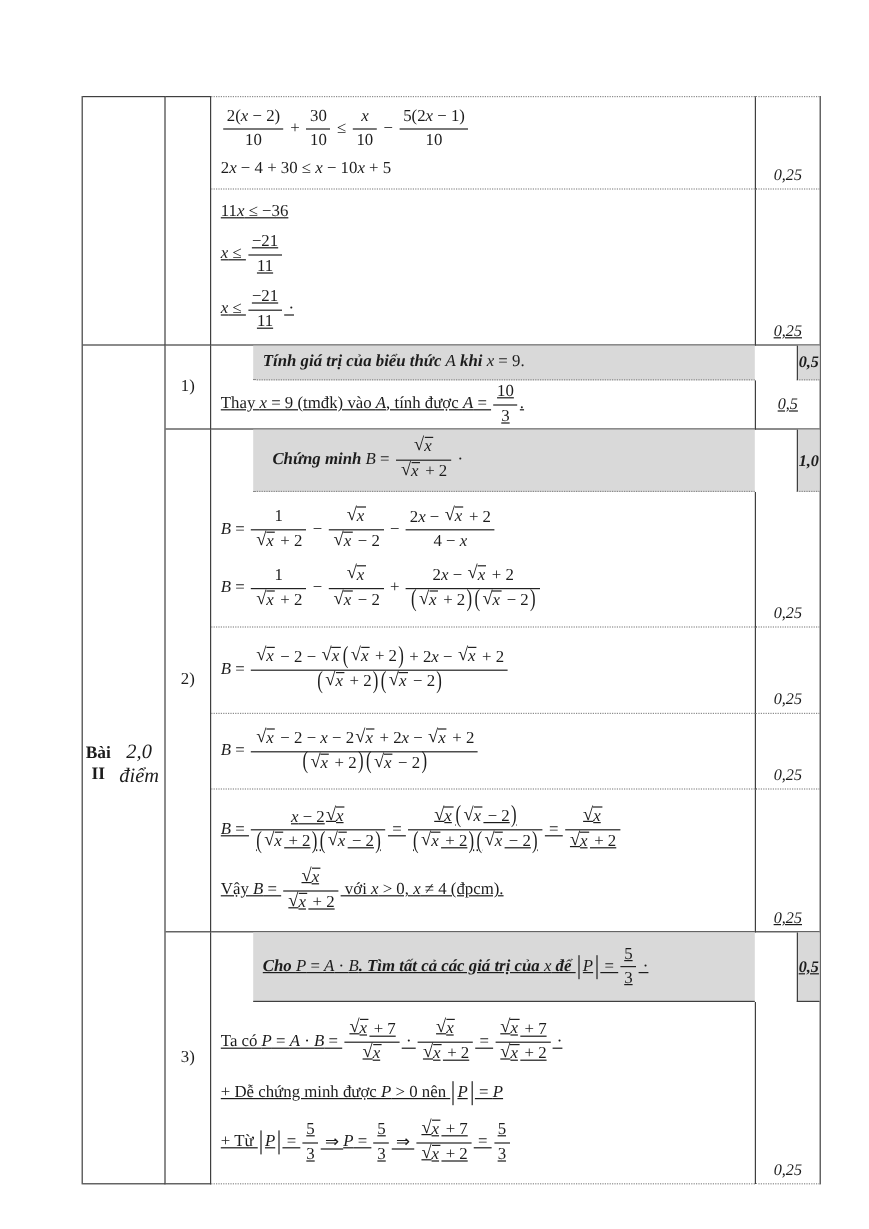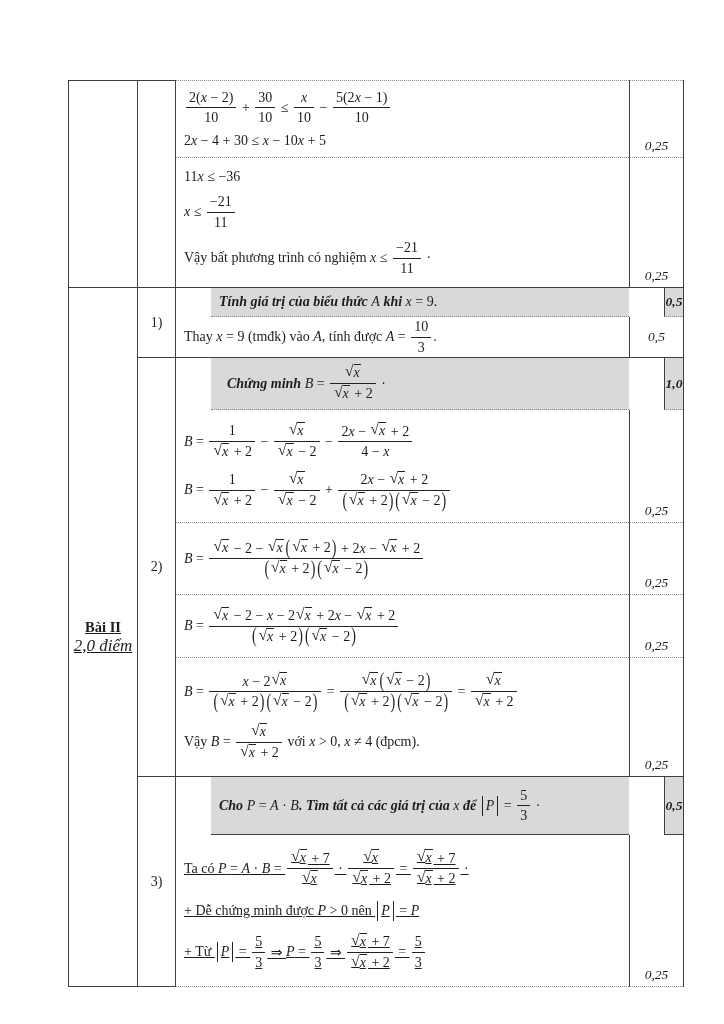--- a/index.html
+++ b/index.html
@@ -17,22 +17,22 @@
   #grid{
     position:absolute;left:68px;top:80px;
     display:grid;
     border-left:1px solid var(--grid);
     border-right:1px solid var(--grid);
     background:#fff;
   }
   .cell{position:relative;box-sizing:border-box;min-width:0;}
   .lbl{
     border-right:1px solid var(--grid);
-    display:flex;flex-direction:column;justify-content:center;align-items:center;
-    font-size:14.5px;text-align:center;text-decoration:underline;
+    display:flex;flex-direction:row;justify-content:center;align-items:center;
+    font-size:14.5px;text-align:center;
   }
   .lbl .t{font-weight:bold;}
   .lbl .s{font-style:italic;font-size:17px;}
   .num{
     border-right:1px solid var(--grid);
     display:flex;justify-content:center;align-items:center;
     font-size:14px;
   }
   .content{
     display:flex;flex-direction:column;justify-content:space-evenly;
@@ -43,21 +43,21 @@
     display:flex;justify-content:center;
     font-style:italic;font-size:13.5px;
     padding:0 0;
   }
   .pts.bottom{align-items:flex-end;padding-bottom:3px;}
   .pts.center{align-items:center;}
   .pts.bold{font-weight:bold;}
   .row-hdr{background:var(--hdrbg);margin-left:35px;}
   .content.row-hdr .mr{font-weight:bold;font-style:italic;}
   .div-dotted{border-bottom:1px dotted var(--dot);}
-  .div-solid{border-bottom:1px solid var(--grid);}
+  .div-solid{border-bottom:1px solid var(--grid);text-decoration:underline;}
   .top-dotted{border-top:1px dotted var(--dot);}
   .top-solid{border-top:1px solid var(--grid);}
   .bottom-solid{border-bottom:1px solid var(--grid);}
 
   
   .mline{display:flex;align-items:center;min-height:17px;}
   .mr,.mn,.mi{white-space:pre;}
   .mi{font-style:italic;}
   .frac{
     display:inline-flex;flex-direction:column;align-items:stretch;
@@ -149,21 +149,20 @@
         <span class="frac">
           <span class="fnum">
             <span class="mn">−21</span>
           </span>
           <span class="fden">
             <span class="mn">11</span>
           </span>
         </span>
       </div>
       <div class="mline">
-        <span class="mn">Vậy bất phương trình có nghiệm </span>
         <span class="mi">x</span>
         <span class="mn"> ≤ </span>
         <span class="frac">
           <span class="fnum">
             <span class="mn">−21</span>
           </span>
           <span class="fden">
             <span class="mn">11</span>
           </span>
         </span>

